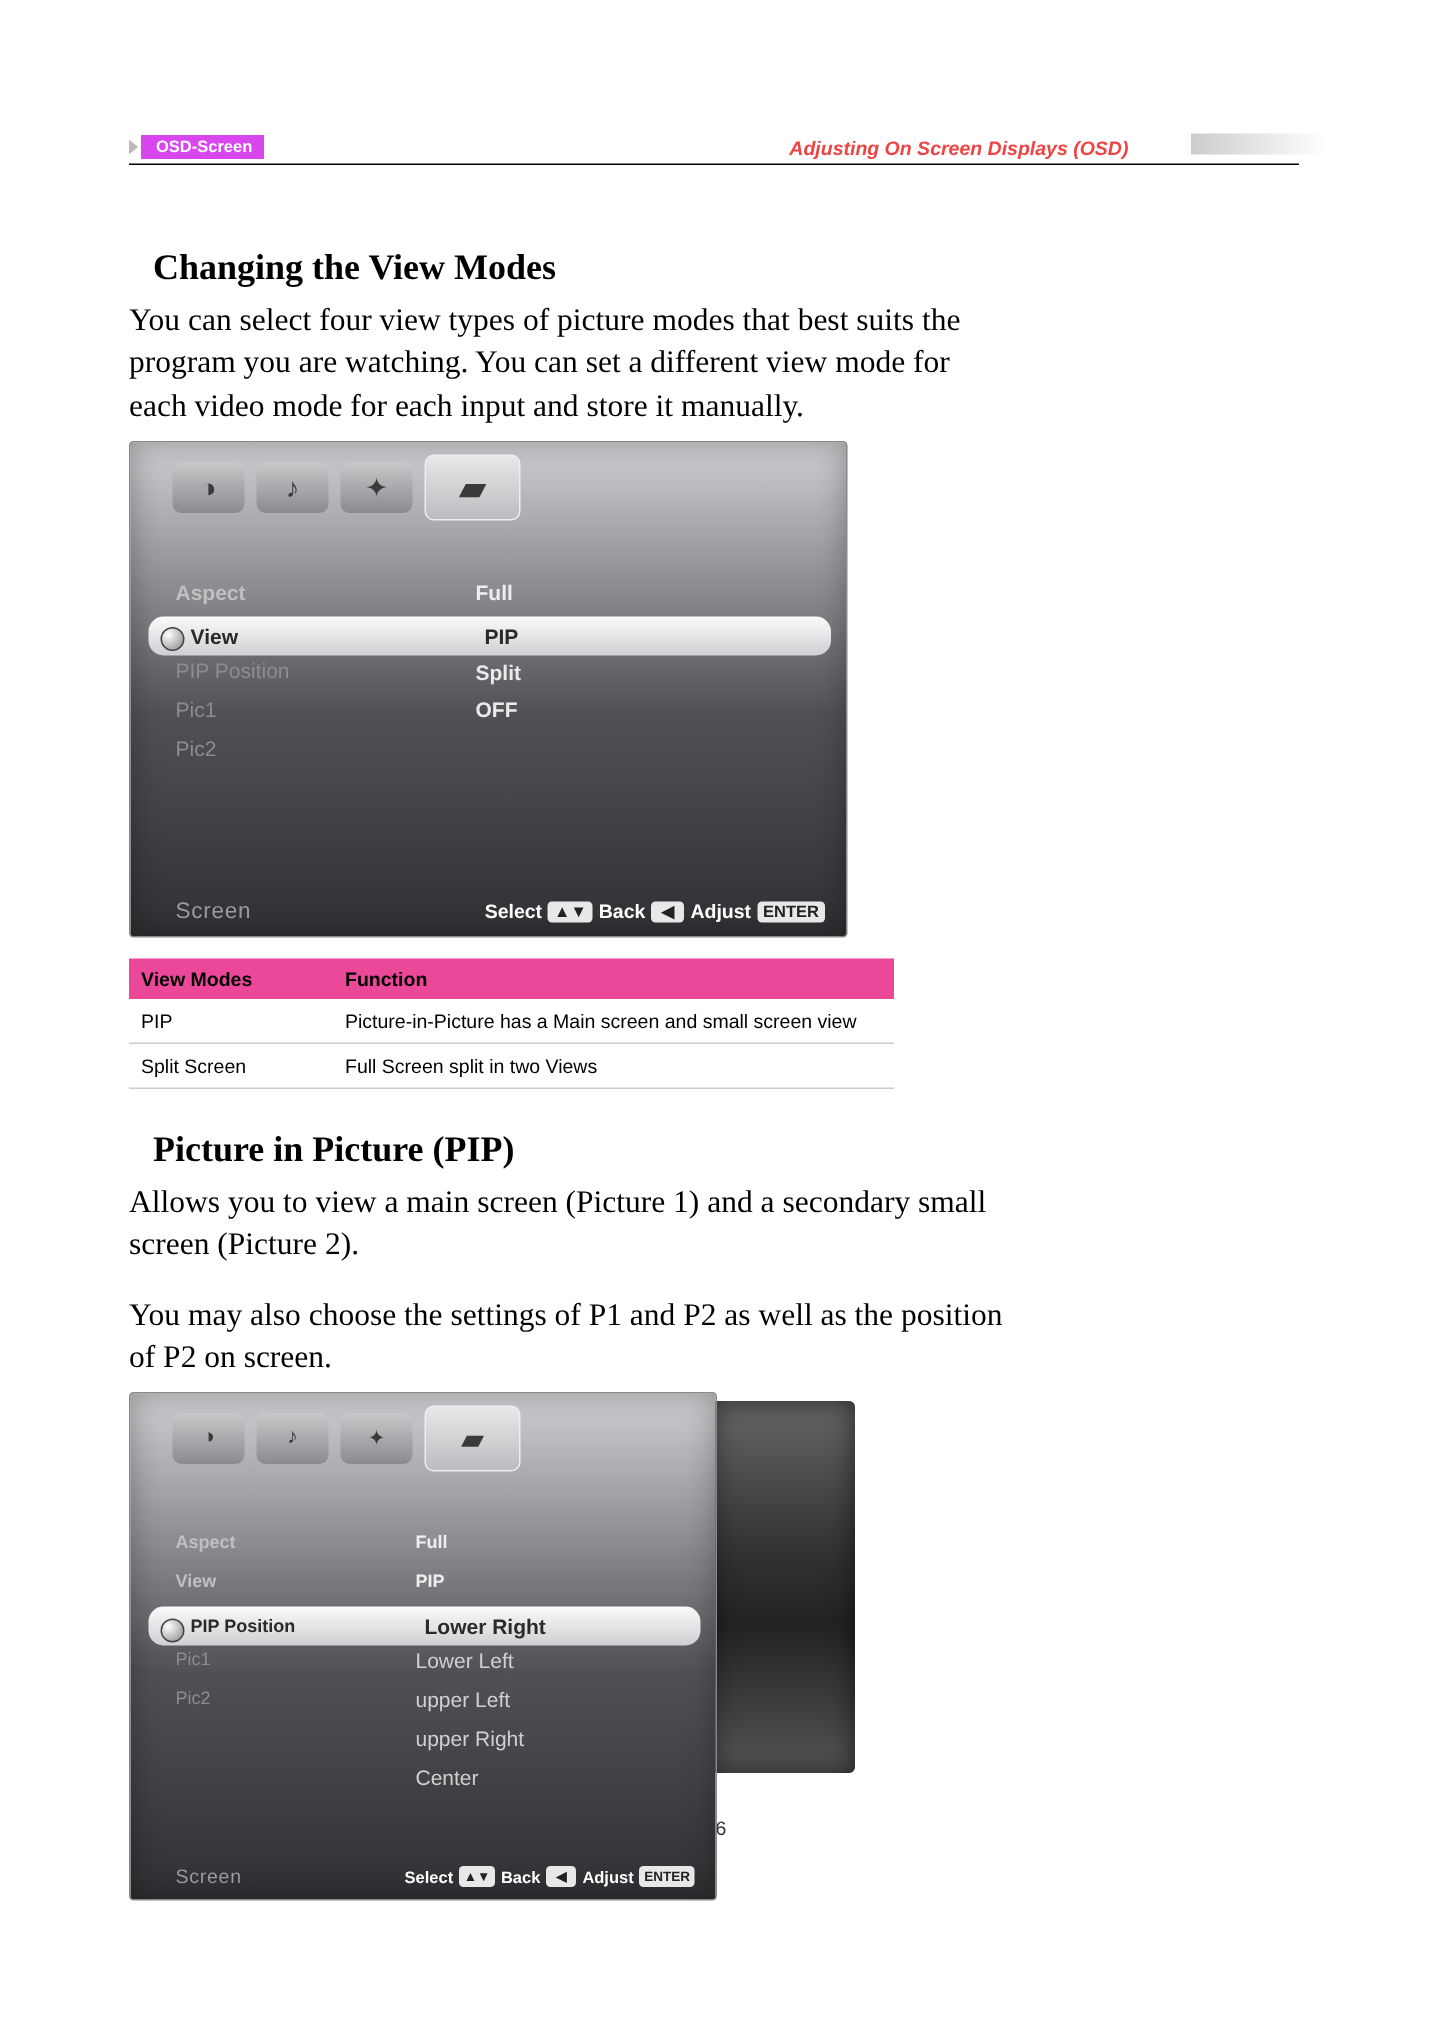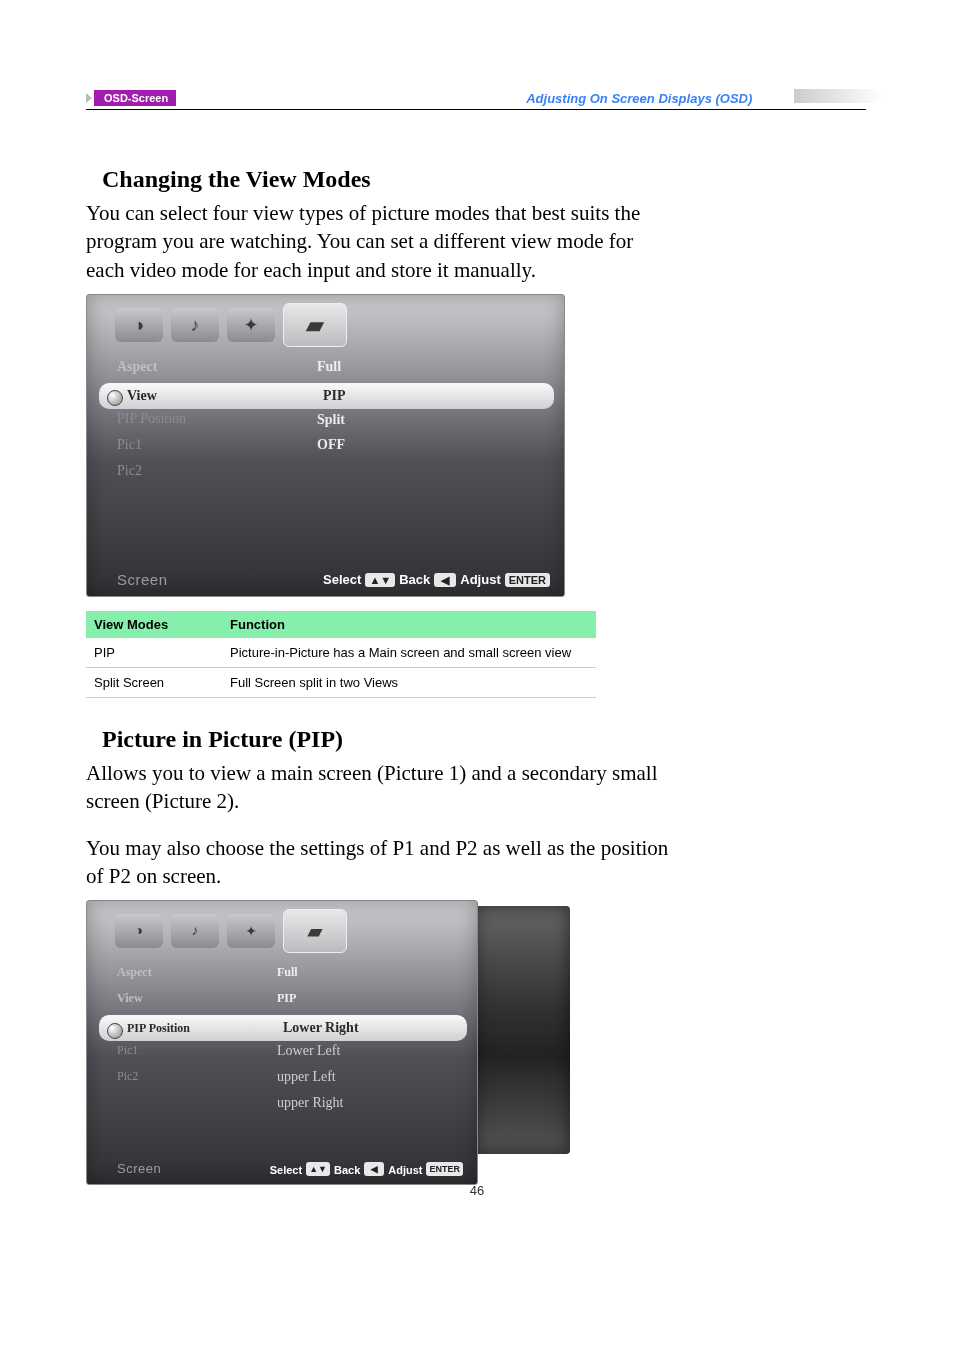--- a/index.html
+++ b/index.html
@@ -25,21 +25,21 @@
   }
   .header-underline {
     position: absolute;
     left: 0;
     right: -4px;
     bottom: -4px;
     height: 1px;
     background: #000;
   }
   .badge {
-    background: #a21caf;
+    background: #d946ef;
     color: #fff;
     font-family: Arial, sans-serif;
     font-size: 11px;
     font-weight: bold;
     padding: 2px 8px 2px 10px;
     display: inline-block;
     margin-left: 8px;
     position: relative;
   }
   .badge::before {
@@ -52,21 +52,21 @@
     border-bottom: 5px solid transparent;
     border-left: 6px solid #bbb;
   }
   .header-right {
     flex: 1;
     text-align: left;
     font-style: italic;
     font-family: Arial, sans-serif;
     font-size: 13px;
     font-weight: bold;
-    color: #3b82f6;
+    color: #ef4444;
     padding-left: 350px;
     position: relative;
   }
   .header-right::after {
     content: "";
     position: absolute;
     right: -22px;
     top: -2px;
     width: 90px;
     height: 14px;
@@ -110,23 +110,24 @@
     justify-content: center;
     position: relative;
   }
   .osd-tab.active {
     width: 62px; height: 42px;
     background: linear-gradient(to bottom, #e8e8ea, #bcbcc0);
     border: 1px solid #eee;
   }
   .osd-body {
     padding: 4px 14px 6px 30px;
-    font-family: Liberation Serif, serif;
+    font-family: Liberation Sans, sans-serif;
     font-size: 14px;
     color: #ddd;
+    margin-top: 28px;
   }
   .osd-row {
     display: flex;
     align-items: flex-start;
     min-height: 22px;
     padding: 2px 0;
   }
   .osd-row .label { flex: 0 0 200px; color: #d8d8d8; }
   .osd.small .osd-row .label { flex: 0 0 160px; font-size: 12px; }
   .osd.small .osd-row .value { font-size: 12px; }
@@ -202,21 +203,21 @@
   
   .vm-table {
     width: 510px;
     border-collapse: collapse;
     font-family: Arial, sans-serif;
     font-size: 13px;
     margin-bottom: 28px;
   }
   .vm-table th {
     text-align: left;
-    background: #86efac;
+    background: #ec4899;
     padding: 6px 8px;
     font-weight: bold;
   }
   .vm-table td {
     padding: 7px 8px;
     border-bottom: 1px solid #ccc;
   }
 
   
   .osd2-wrap {
@@ -376,20 +377,24 @@
           <span class="v" style="color:#d0d0d0;">Lower Left</span>
         </div>
         <div class="osd-row dim">
           <span class="label">Pic2</span>
           <span class="v" style="color:#d0d0d0;">upper Left</span>
         </div>
         <div class="osd-row dim">
           <span class="label"></span>
           <span class="v" style="color:#d0d0d0;">upper Right</span>
         </div>
+        <div class="osd-row dim">
+          <span class="label"></span>
+          <span class="v" style="color:#d0d0d0;">Center</span>
+        </div>
         <div class="osd-spacer"></div>
       </div>
       <div class="osd-footer">
         <span class="title">Screen</span>
         <span class="hints">
           <span>Select</span>
           <span class="keycap">▲▼</span>
           <span>Back</span>
           <span class="keycap">◀</span>
           <span>Adjust</span>

